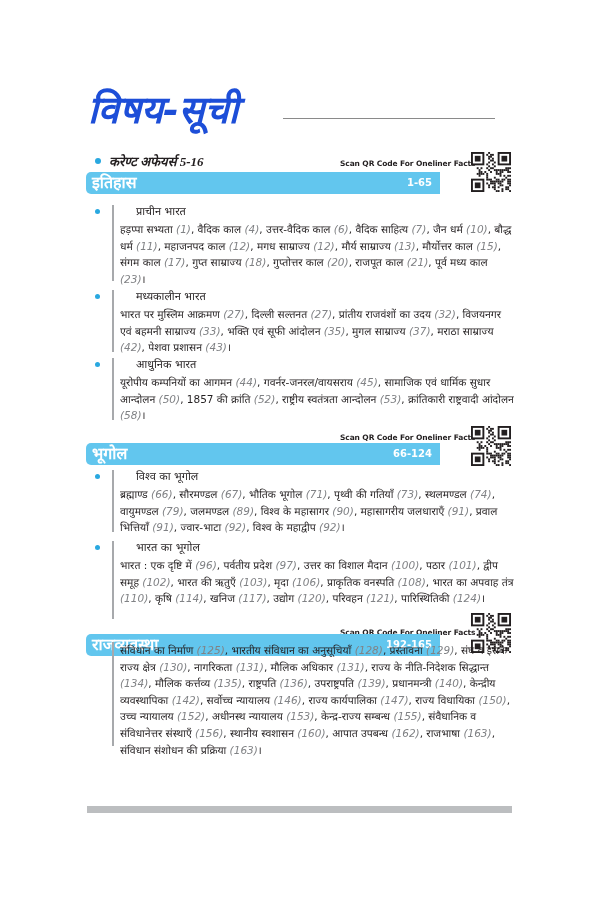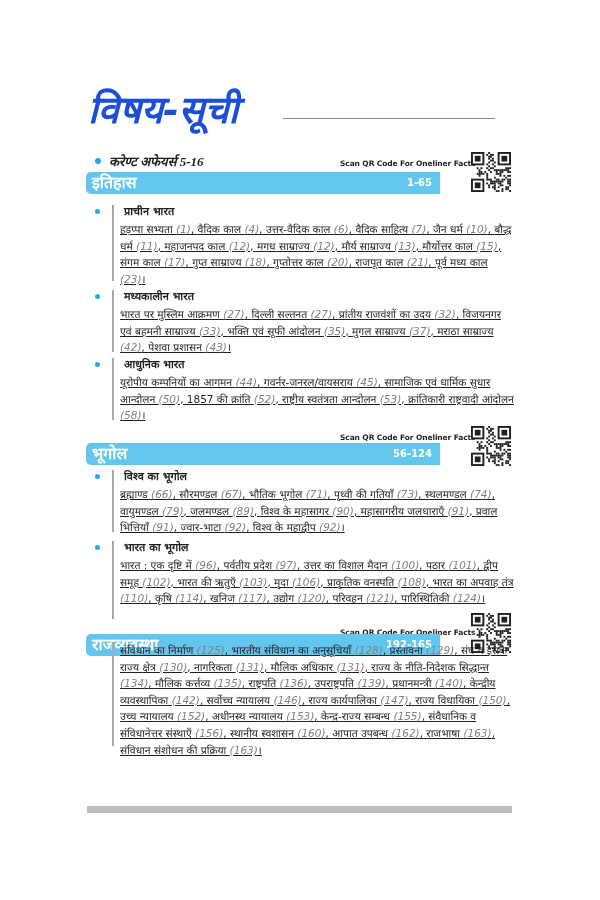--- a/index.html
+++ b/index.html
@@ -16,22 +16,22 @@
   .qr { position:absolute; width:40px; height:40px; }
 
   .bar { position:absolute; left:86px; width:354px; height:22px; background:#62c6ee;
          border-radius:5px 0 0 5px; color:#fff; font-weight:bold; }
   .bar .name { position:absolute; left:6px; top:0; font-size:16px; line-height:22px; }
   .bar .range { position:absolute; right:8px; top:0; font-size:10px; line-height:22px; }
 
   .sec { position:absolute; left:95px; width:420px; }
   .sec .dot { position:absolute; left:0; top:4px; width:5px; height:5px; border-radius:50%; background:#29a8e0; }
   .sec .vline { position:absolute; left:17px; top:0; bottom:0; width:1.5px; background:#a7a9ac; }
-  .sec .head { position:absolute; left:29px; top:0; font-size:11px; font-weight:bold; line-height:14px; }
-  .sec .body { position:absolute; left:25px; width:395px; font-size:10.5px; line-height:16.6px;text-decoration:underline; }
+  .sec .head { position:absolute; left:41px; top:0; font-size:11px; font-weight:normal; line-height:14px; }
+  .sec .body { position:absolute; left:25px; width:395px; font-size:10.5px; line-height:16.6px; }
   .pg { font-style:italic; color:#808285; }
 
   .footer-bar { position:absolute; left:87px; top:806px; width:425px; height:7px; background:#bcbec0; }
 </style>
 </head>
 <body>
 
 <div class="title">विषय-सूची</div>
 <div class="title-rule"></div>
 
@@ -294,21 +294,21 @@
     <rect x="16" y="19" width="1" height="1" fill="#231f20"></rect>
     <rect x="18" y="19" width="1" height="1" fill="#231f20"></rect>
     <rect x="19" y="19" width="1" height="1" fill="#231f20"></rect>
     <rect x="13" y="20" width="1" height="1" fill="#231f20"></rect>
     <rect x="14" y="20" width="1" height="1" fill="#231f20"></rect>
     <rect x="16" y="20" width="1" height="1" fill="#231f20"></rect>
     <rect x="20" y="20" width="1" height="1" fill="#231f20"></rect>
   </svg>
 <div class="bar" style="top:443px;">
   <span class="name">भूगोल</span>
-  <span class="range">56-124</span>
+  <span class="range">66-124</span>
 </div>
 
 <div class="sec" style="top:470px; height:62px;">
   <span class="dot"></span>
   <span class="vline"></span>
   <div class="head">विश्व का भूगोल</div>
   <div class="body" style="top:16px;"><span>ब्रह्माण्ड </span><span class="pg">(66)</span>, <span>सौरमण्डल </span><span class="pg">(67)</span>, <span>भौतिक भूगोल </span><span class="pg">(71)</span>, <span>पृथ्वी की गतियाँ </span><span class="pg">(73)</span>, <span>स्थलमण्डल </span><span class="pg">(74)</span>, <span>वायुमण्डल </span><span class="pg">(79)</span>, <span>जलमण्डल </span><span class="pg">(89)</span>, <span>विश्व के महासागर </span><span class="pg">(90)</span>, <span>महासागरीय जलधाराएँ </span><span class="pg">(91)</span>, <span>प्रवाल भित्तियाँ </span><span class="pg">(91)</span>, <span>ज्वार-भाटा </span><span class="pg">(92)</span>, <span>विश्व के महाद्वीप </span><span class="pg">(92)</span>।</div>
 </div>
 
 <div class="sec" style="top:541px; height:78px;">

